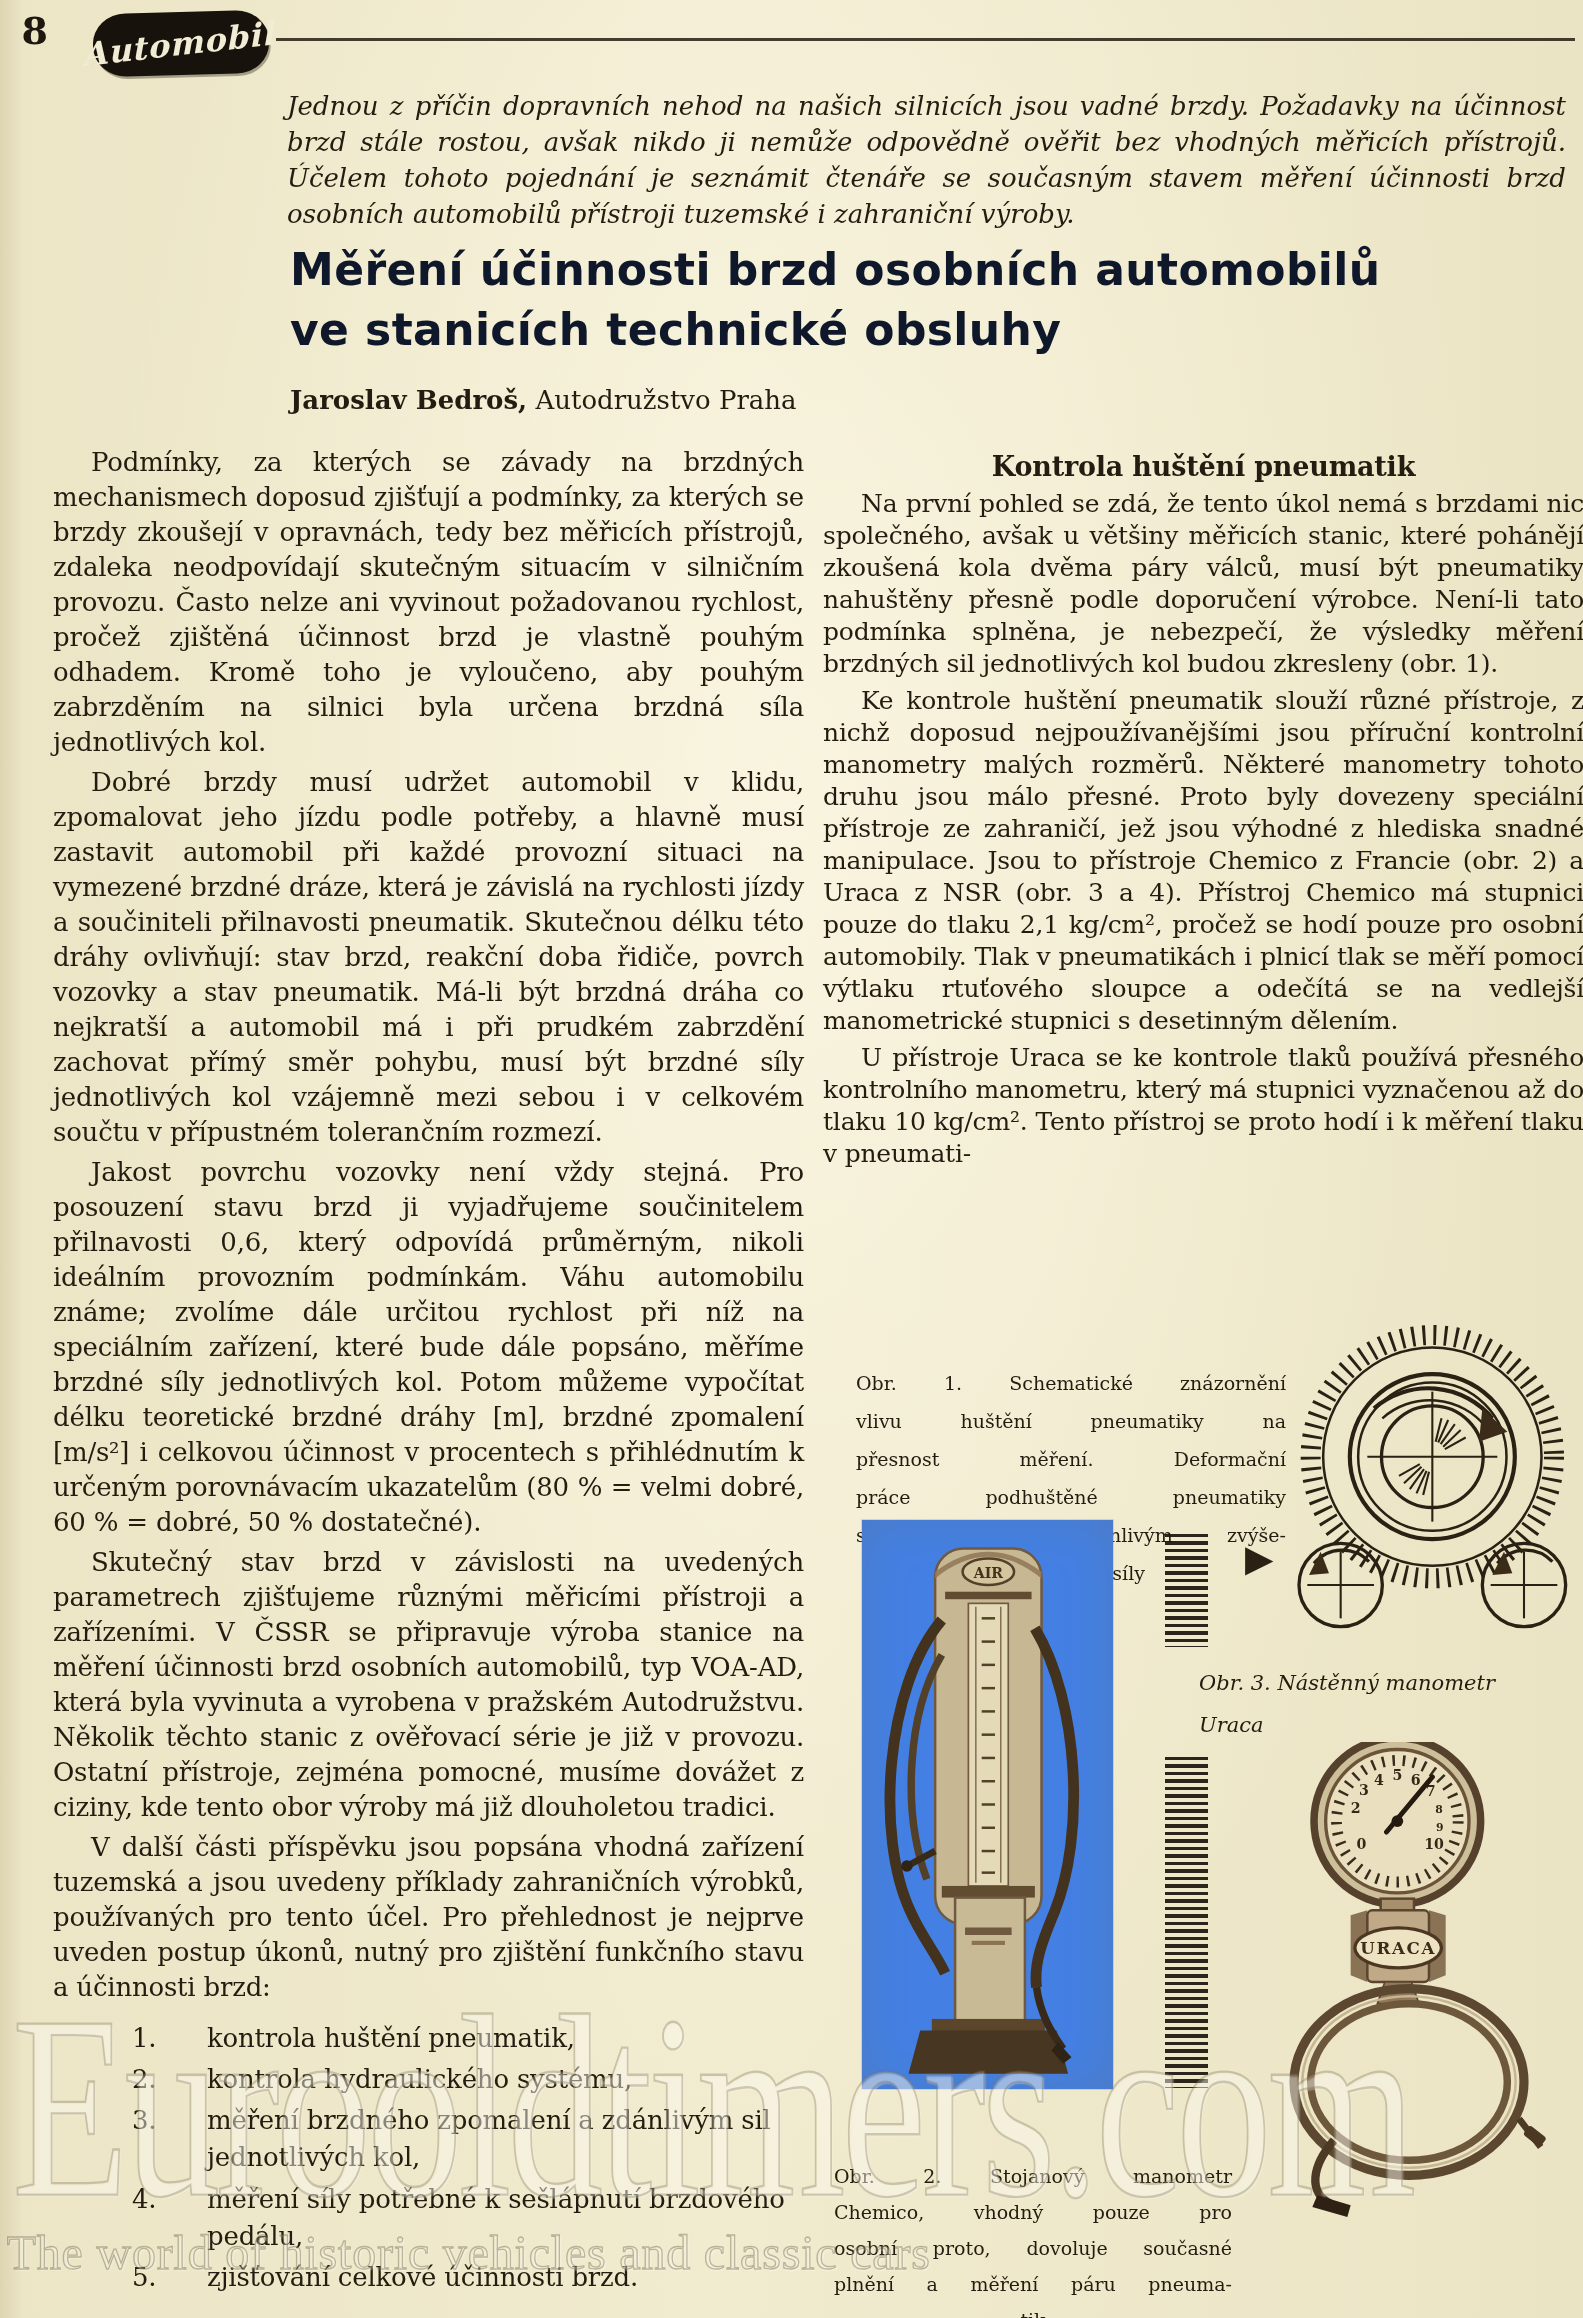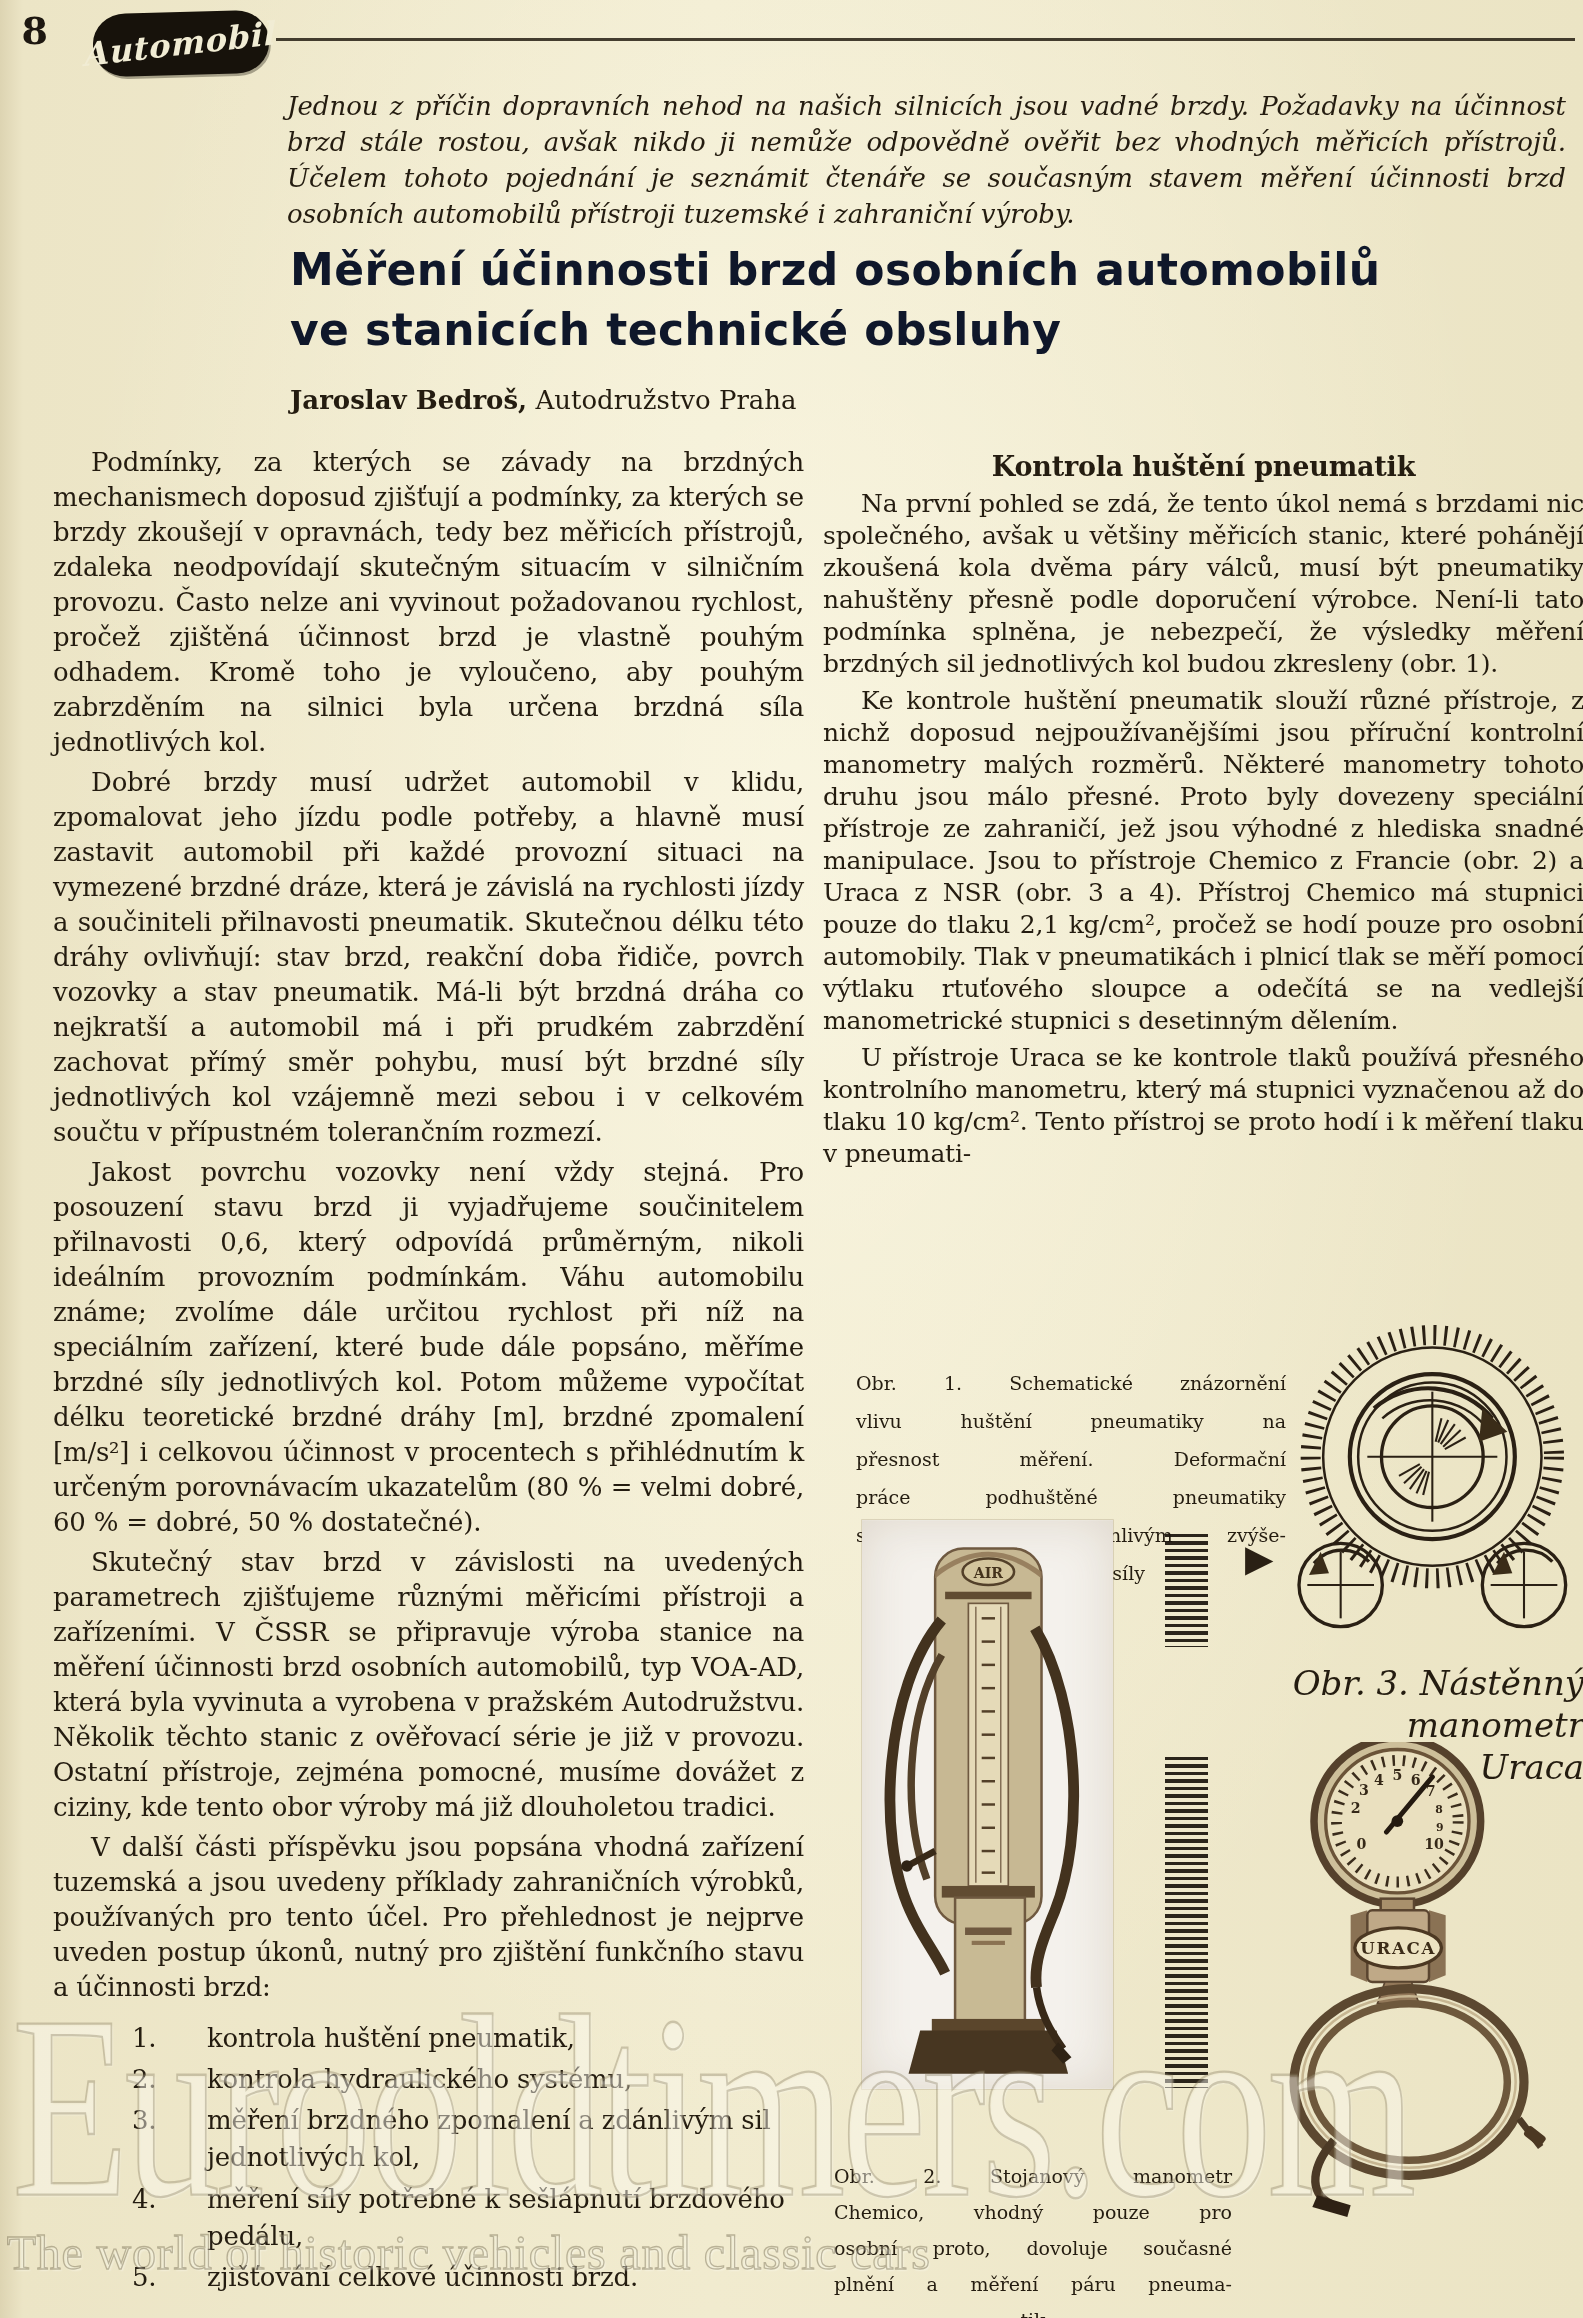--- a/index.html
+++ b/index.html
@@ -36,31 +36,31 @@
   .rc-head{font-weight:bold;text-align:center;text-indent:0!important;font-size:27px;margin:0 0 37px 0;}
   .num-list{margin-top:15px;padding-left:79px;}
   .num-item{display:grid;grid-template-columns:75px 1fr;line-height:37px;margin-bottom:4.2px;}
   .num-item .t{text-align:left;}
   
   .caption{font-size:19px;line-height:38px;}
   .cap-line{text-align:justify;text-align-last:justify;}
   .cap-line.last{text-align-last:center;}
   .fig1-cap{left:856px;top:1364px;width:430px;}
   .fig2-cap{left:834px;top:2158px;width:398px;line-height:36px;}
-  .fig3-cap{left:1199px;top:1662px;width:385px;text-align:right;font-style:italic;
-            font-size:34px;line-height:42px;}
+  .fig3-cap{left:1199px;top:1662px;width:385px;text-align:left;font-style:italic;
+            font-size:21px;line-height:42px;}
   .pointer{left:1245px;top:1537px;font-size:37px;color:#2a2014;font-style:normal;}
   
   .reg-bar{width:43px;background-image:repeating-linear-gradient(to bottom,
       rgba(26,20,12,.92) 0 3.3px, rgba(26,20,12,0) 3.3px 7.5px);}
   .bar-a{left:1165px;top:1534px;height:113px;}
   .bar-b{left:1165px;top:1757px;height:331px;}
   
   .photo{box-shadow:0 0 0 0.8px rgba(120,104,70,.25), inset 0 0 50px rgba(120,95,50,.18);}
-  .chemico{left:862px;top:1520px;width:251px;height:569px;background:#ffffff;}
+  .chemico{left:862px;top:1520px;width:251px;height:569px;background:#3b82f6;}
   
   .wm{font-family:"Liberation Serif",serif;white-space:nowrap;pointer-events:none;
       color:rgba(244,240,224,0.20);
       -webkit-text-stroke:2.1px rgba(125,114,86,0.34);
       text-shadow:1.7px 1.7px 1.7px rgba(255,255,250,0.35);}
   .wm-main{left:11.7px;top:1956px;font-size:233px;letter-spacing:-5px;
       transform:scaleX(0.82) scaleY(1.12);transform-origin:left top;}
   .wm-tag{left:6.7px;top:2225px;font-size:48px;letter-spacing:0.8px;
       -webkit-text-stroke:1.3px rgba(110,100,75,0.42);color:rgba(240,236,218,0.18);}
   svg text{font-family:"DejaVu Serif",serif;}

